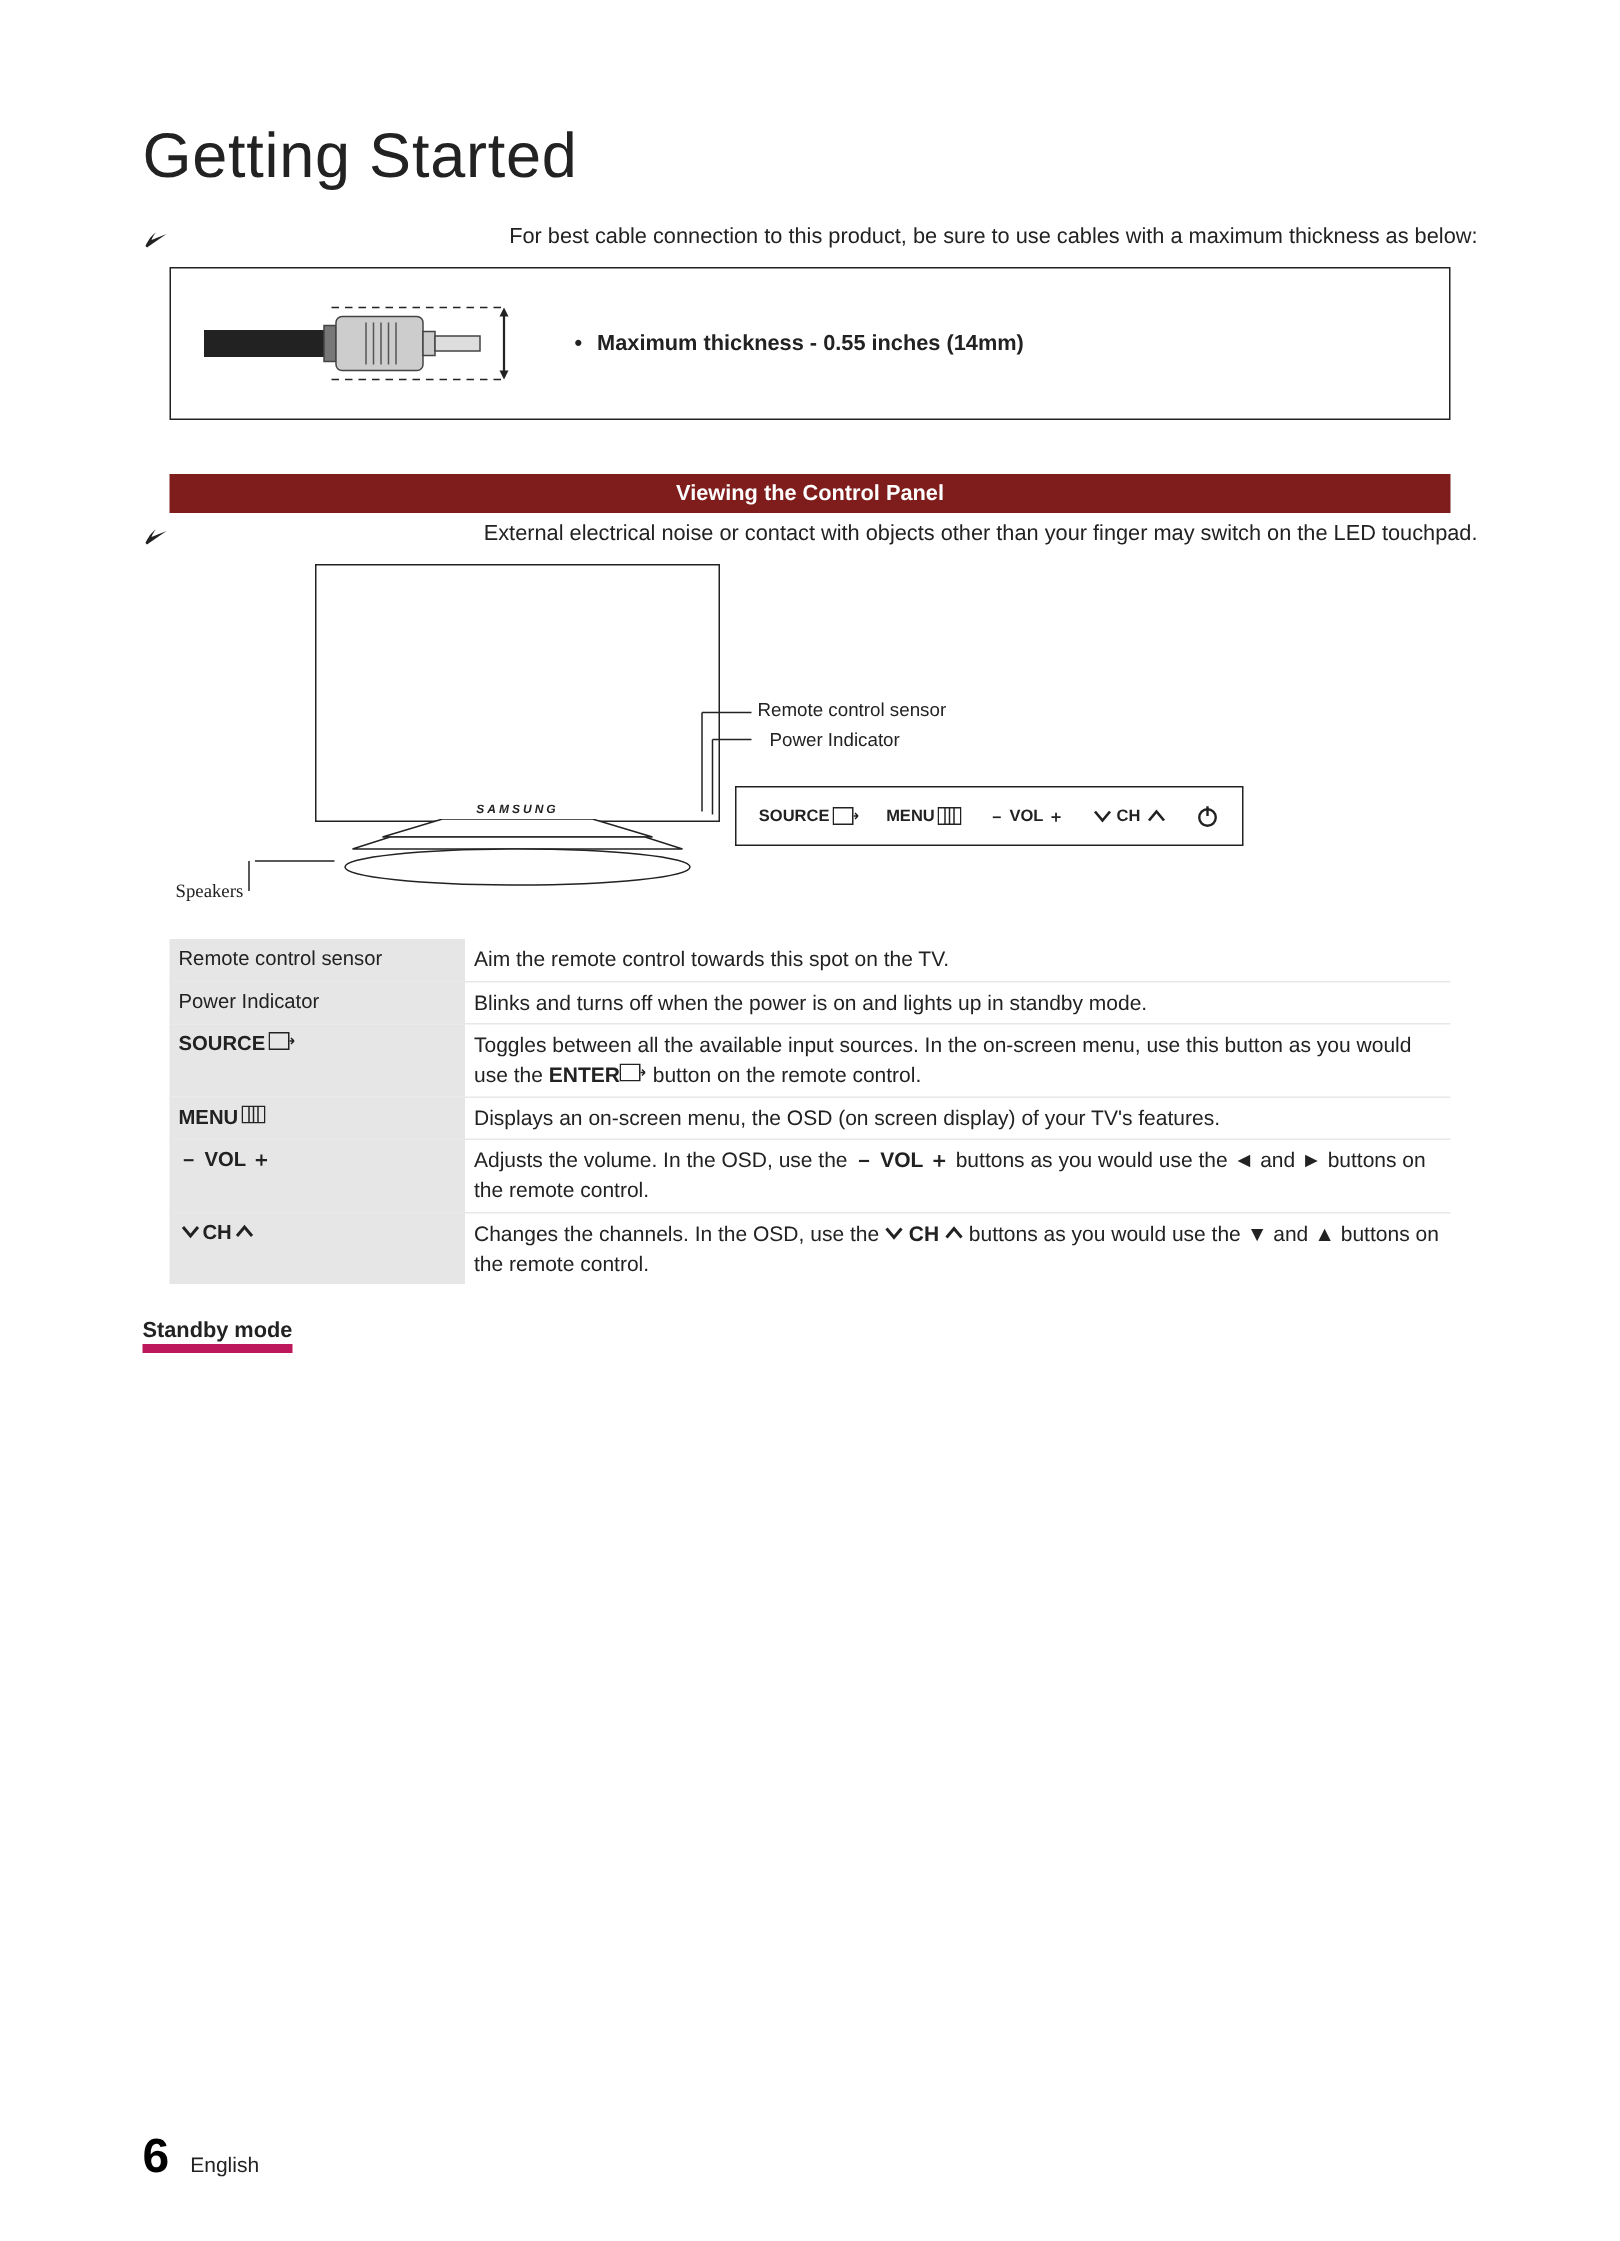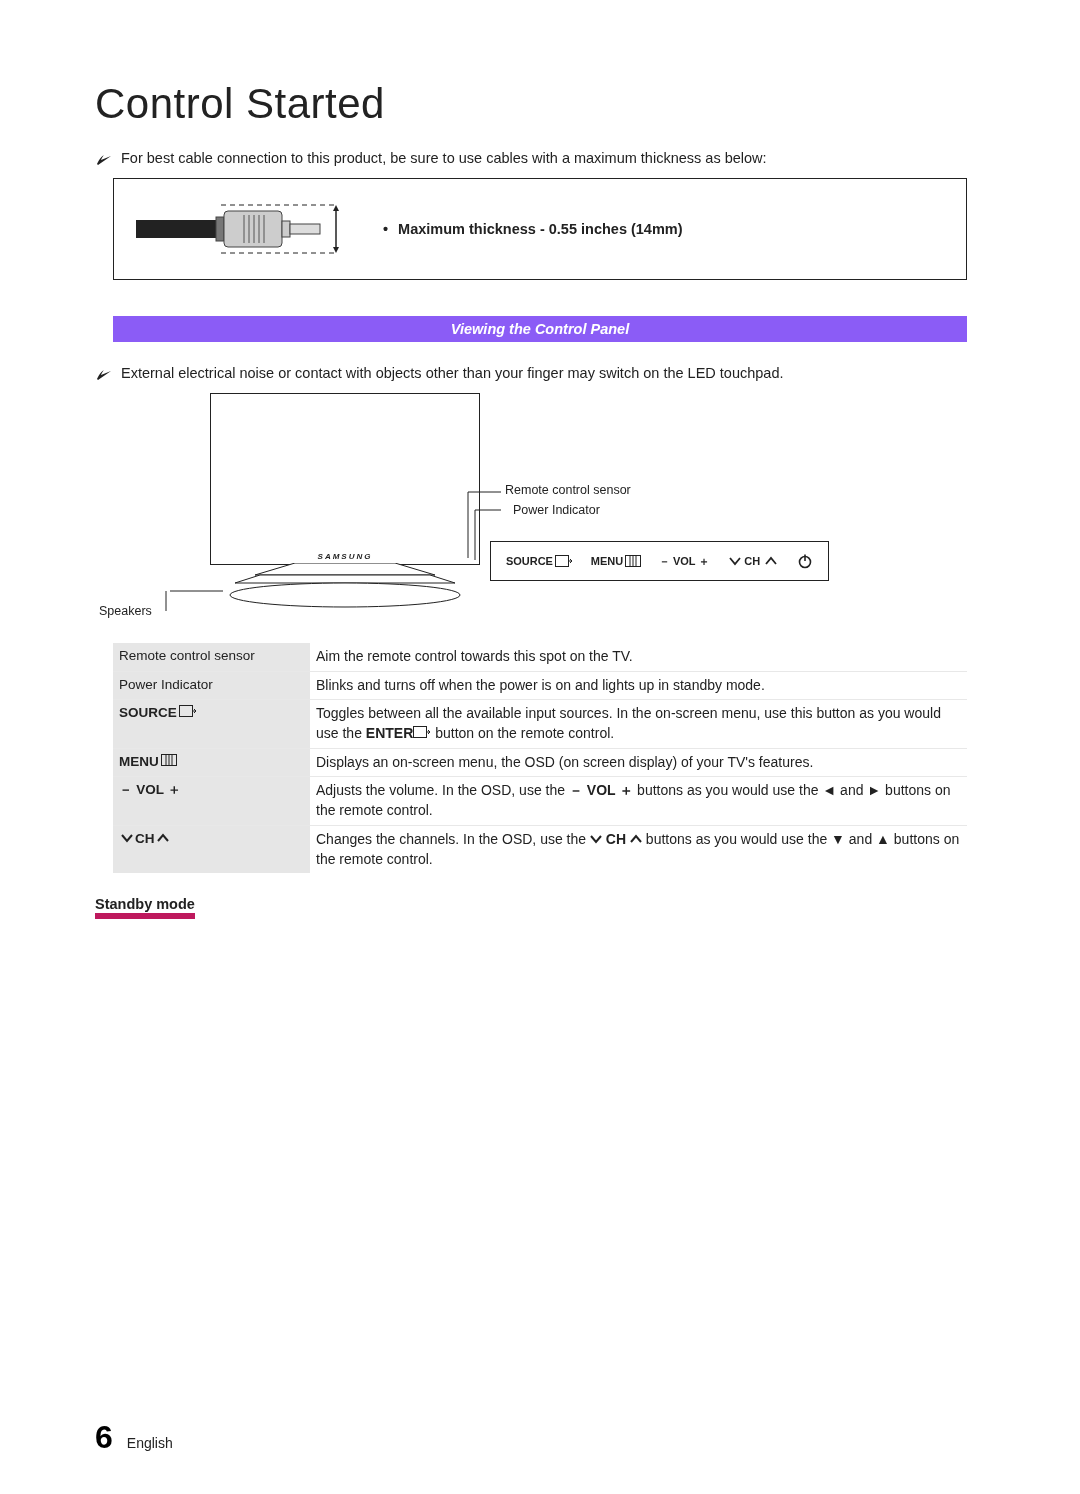--- a/index.html
+++ b/index.html
@@ -27,20 +27,21 @@
     margin-bottom: 12px;
     align-items: flex-start;
   }
   .note-icon {
     flex: 0 0 auto;
     margin-right: 8px;
     transform: translateY(1px);
   }
   .note-text {
     flex: 1 1 auto;
+    text-align: right;
   }
   .cable-box {
     border: 1.5px solid #222;
     margin: 10px 18px 36px 18px;
     padding: 18px 22px;
     display: flex;
     align-items: center;
   }
   .cable-diagram {
     width: 205px;
@@ -55,28 +56,27 @@
     font-weight: bold;
   }
   .bullet-list li::before {
     content: "•";
     margin: 0 10px 0 0;
   }
   .bullet-list li {
     font-size: 14.5px;
   }
   .section-bar {
-    background: #8b5cf6;
+    background: #7f1d1d;
     color: #fff;
     font-weight: bold;
     text-align: center;
     padding: 5px 0;
     font-size: 14.5px;
-    margin: 0 18px 23px 18px;
-    font-style: italic;
+    margin: 0 18px 6px 18px;
   }
   .diagram-area {
     position: relative;
     height: 228px;
     margin: 10px 0 22px 0;
   }
   .tv-outline {
     position: absolute;
     left: 115px;
     top: 0;
@@ -183,21 +183,21 @@
     display: inline-block;
     vertical-align: middle;
   }
   svg { display: block; }
   .inline-icon svg { display: inline; }
 </style>
 </head>
 <body>
 
 <div class="page">
-  <h1 class="title">Control Started</h1>
+  <h1 class="title">Getting Started</h1>
 
   <div class="note-line">
     <span class="note-icon">
       <svg width="18" height="16" viewBox="0 0 18 16">
           <path d="M2 13 C2 13 5 6 9 4 C9 4 7 6 6 9 L16 5 L3 14 Z" fill="#222"></path>
         </svg>
     </span>
     <span class="note-text">For best cable connection to this product, be sure to use cables with a maximum thickness as below:</span>
   </div>
 
@@ -258,21 +258,21 @@
       <line x1="1" y1="4" x2="34" y2="4" stroke="#222"></line>
       <line x1="8" y1="72" x2="8" y2="22" stroke="#222"></line>
       <line x1="8" y1="22" x2="34" y2="22" stroke="#222"></line>
     </svg>
     <div class="callout-text" style="left:410px; top:90px;">Remote control sensor</div>
     <div class="callout-text" style="left:418px; top:110px;">Power Indicator</div>
 
     <svg class="callout-line" style="left:75px; top:193px;" width="55" height="10">
       <line x1="53" y1="5" x2="0" y2="5" stroke="#222"></line>
     </svg>
-    <div class="callout-text" style="left:4px; top:211px;">Speakers</div>
+    <div class="callout-text" style="left:22px; top:211px;font-family:Liberation Serif, serif;">Speakers</div>
     <svg class="callout-line" style="left:65px; top:198px;" width="12" height="20">
       <line x1="6" y1="0" x2="6" y2="20" stroke="#222"></line>
     </svg>
 
     <div class="panel-box">
       <div class="panel-item">
         <span>SOURCE</span>
         <svg width="18" height="12" viewBox="0 0 18 12">
             <rect x="0.5" y="0.5" width="13" height="11" fill="none" stroke="#222"></rect>
             <path d="M14 6 L17 6 M17 6 L15 4 M17 6 L15 8" stroke="#222" fill="none"></path>

